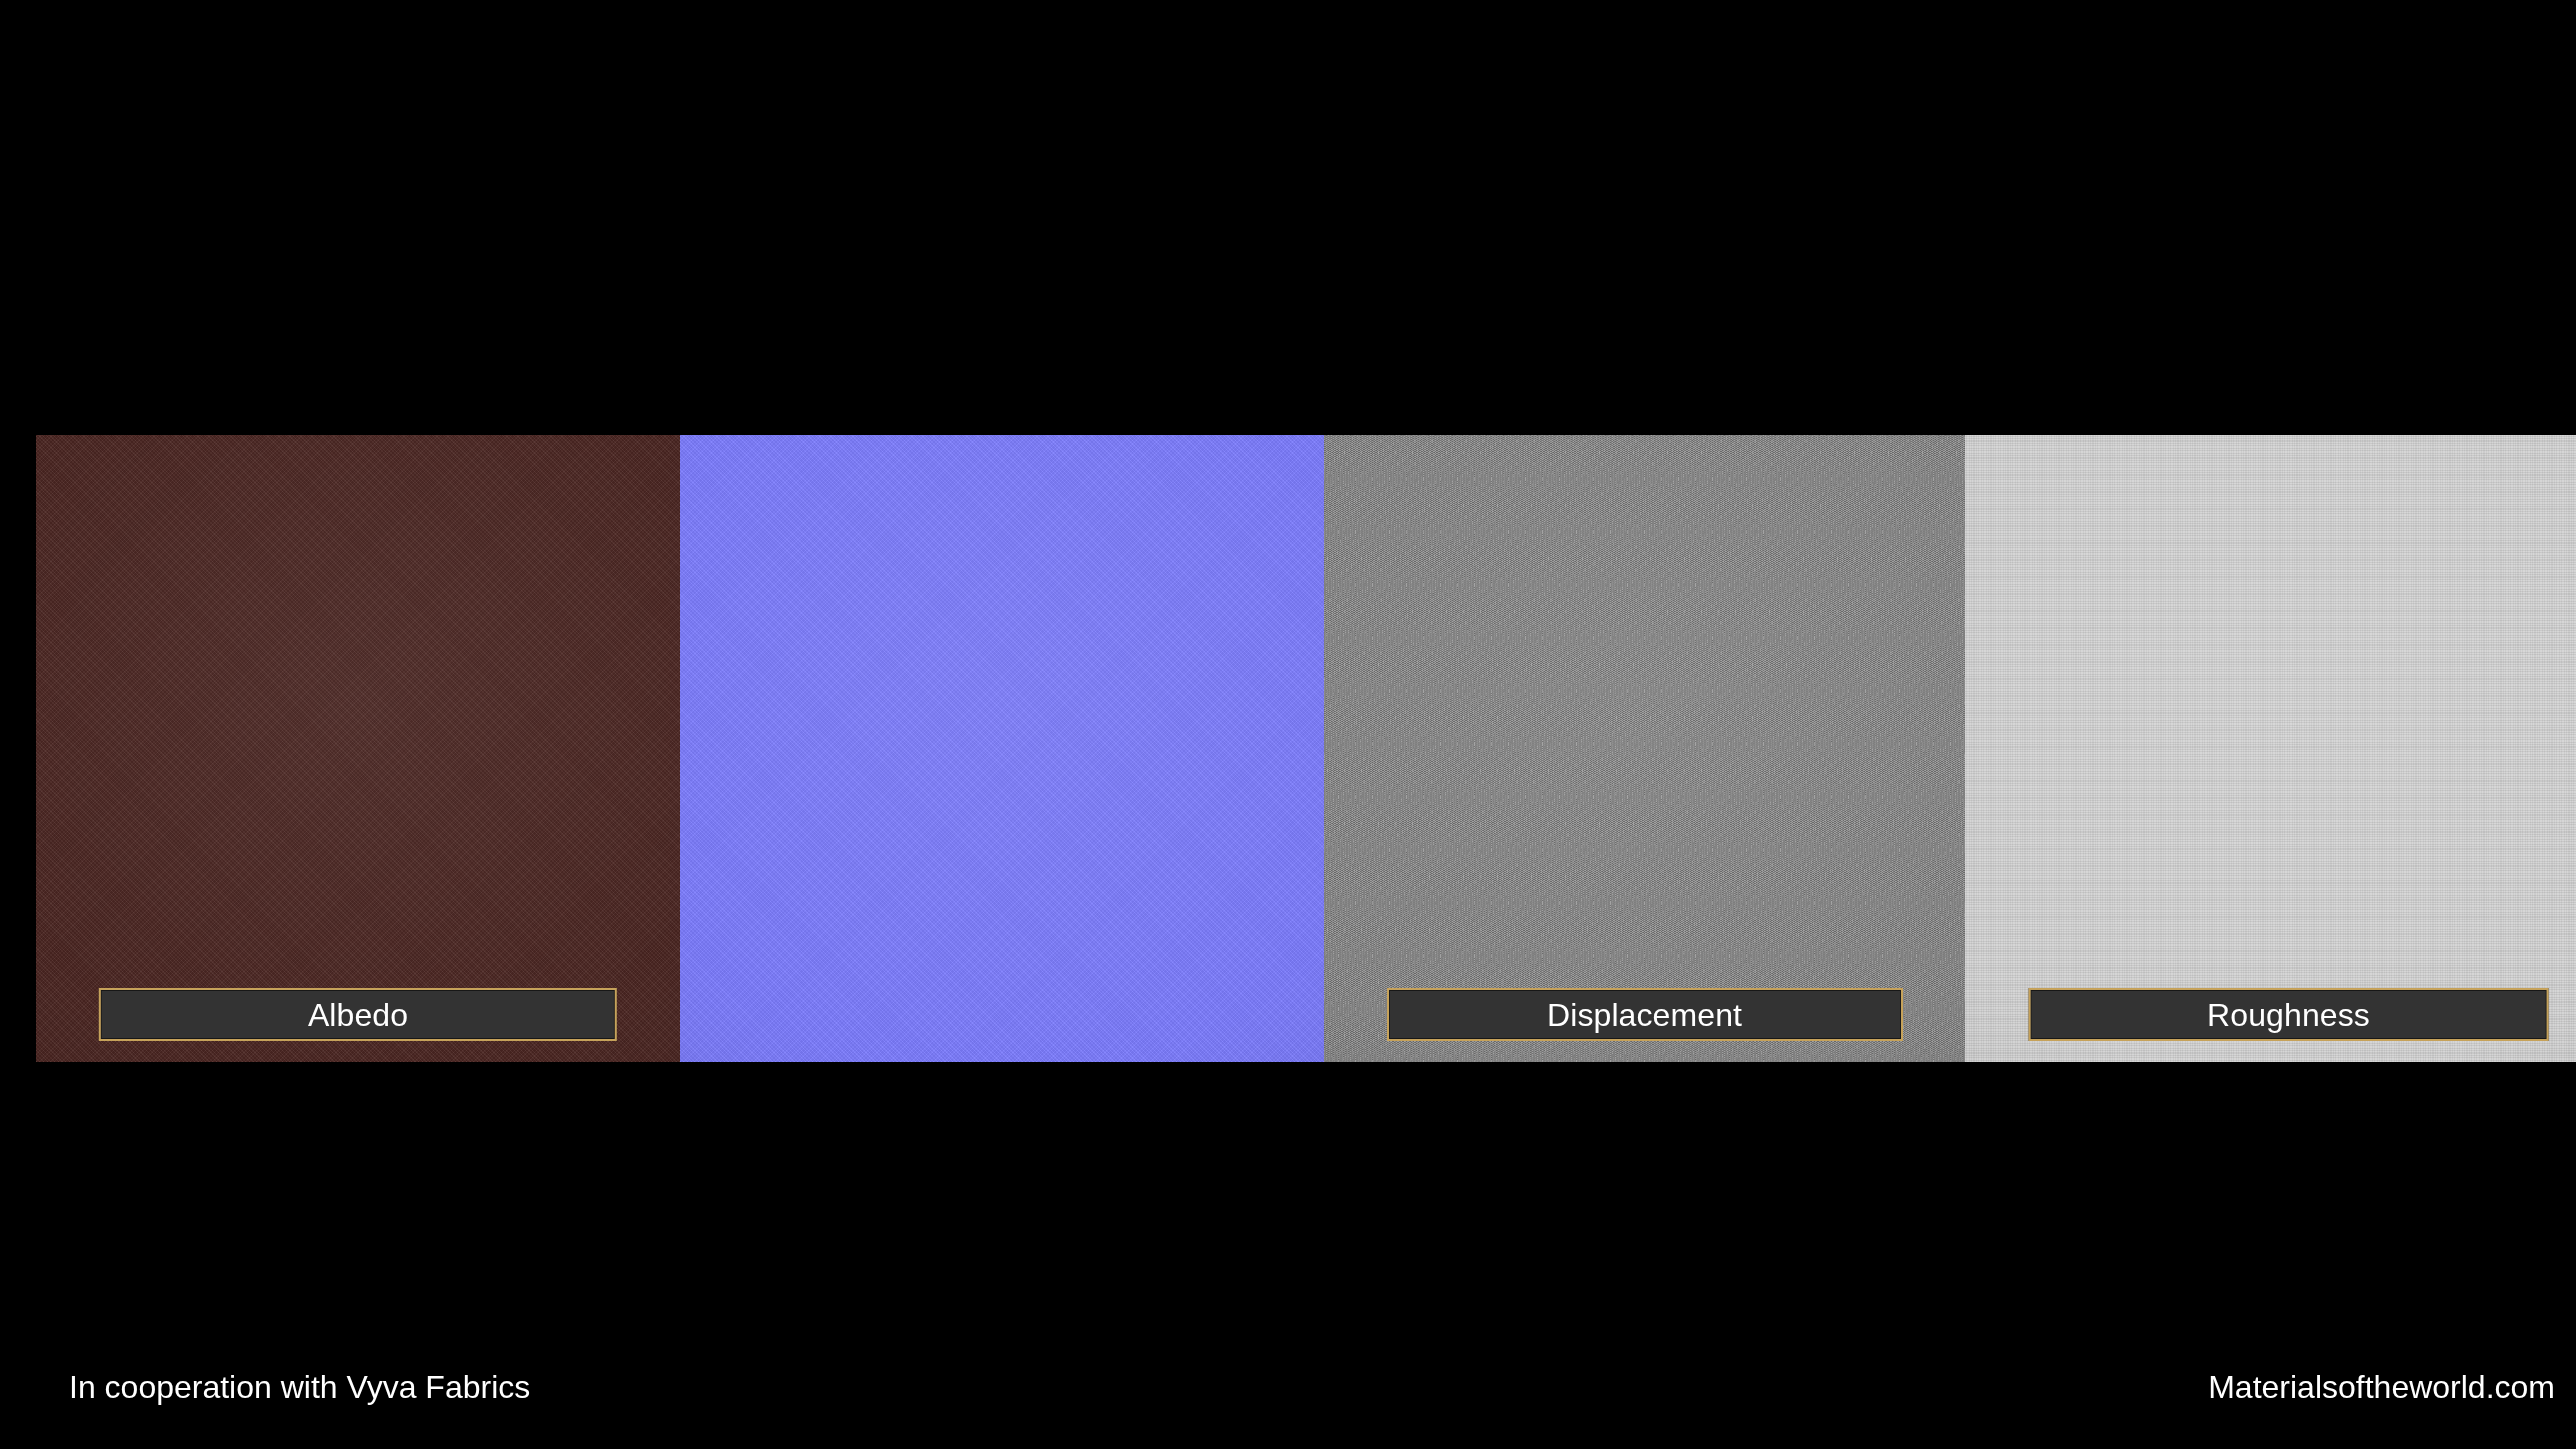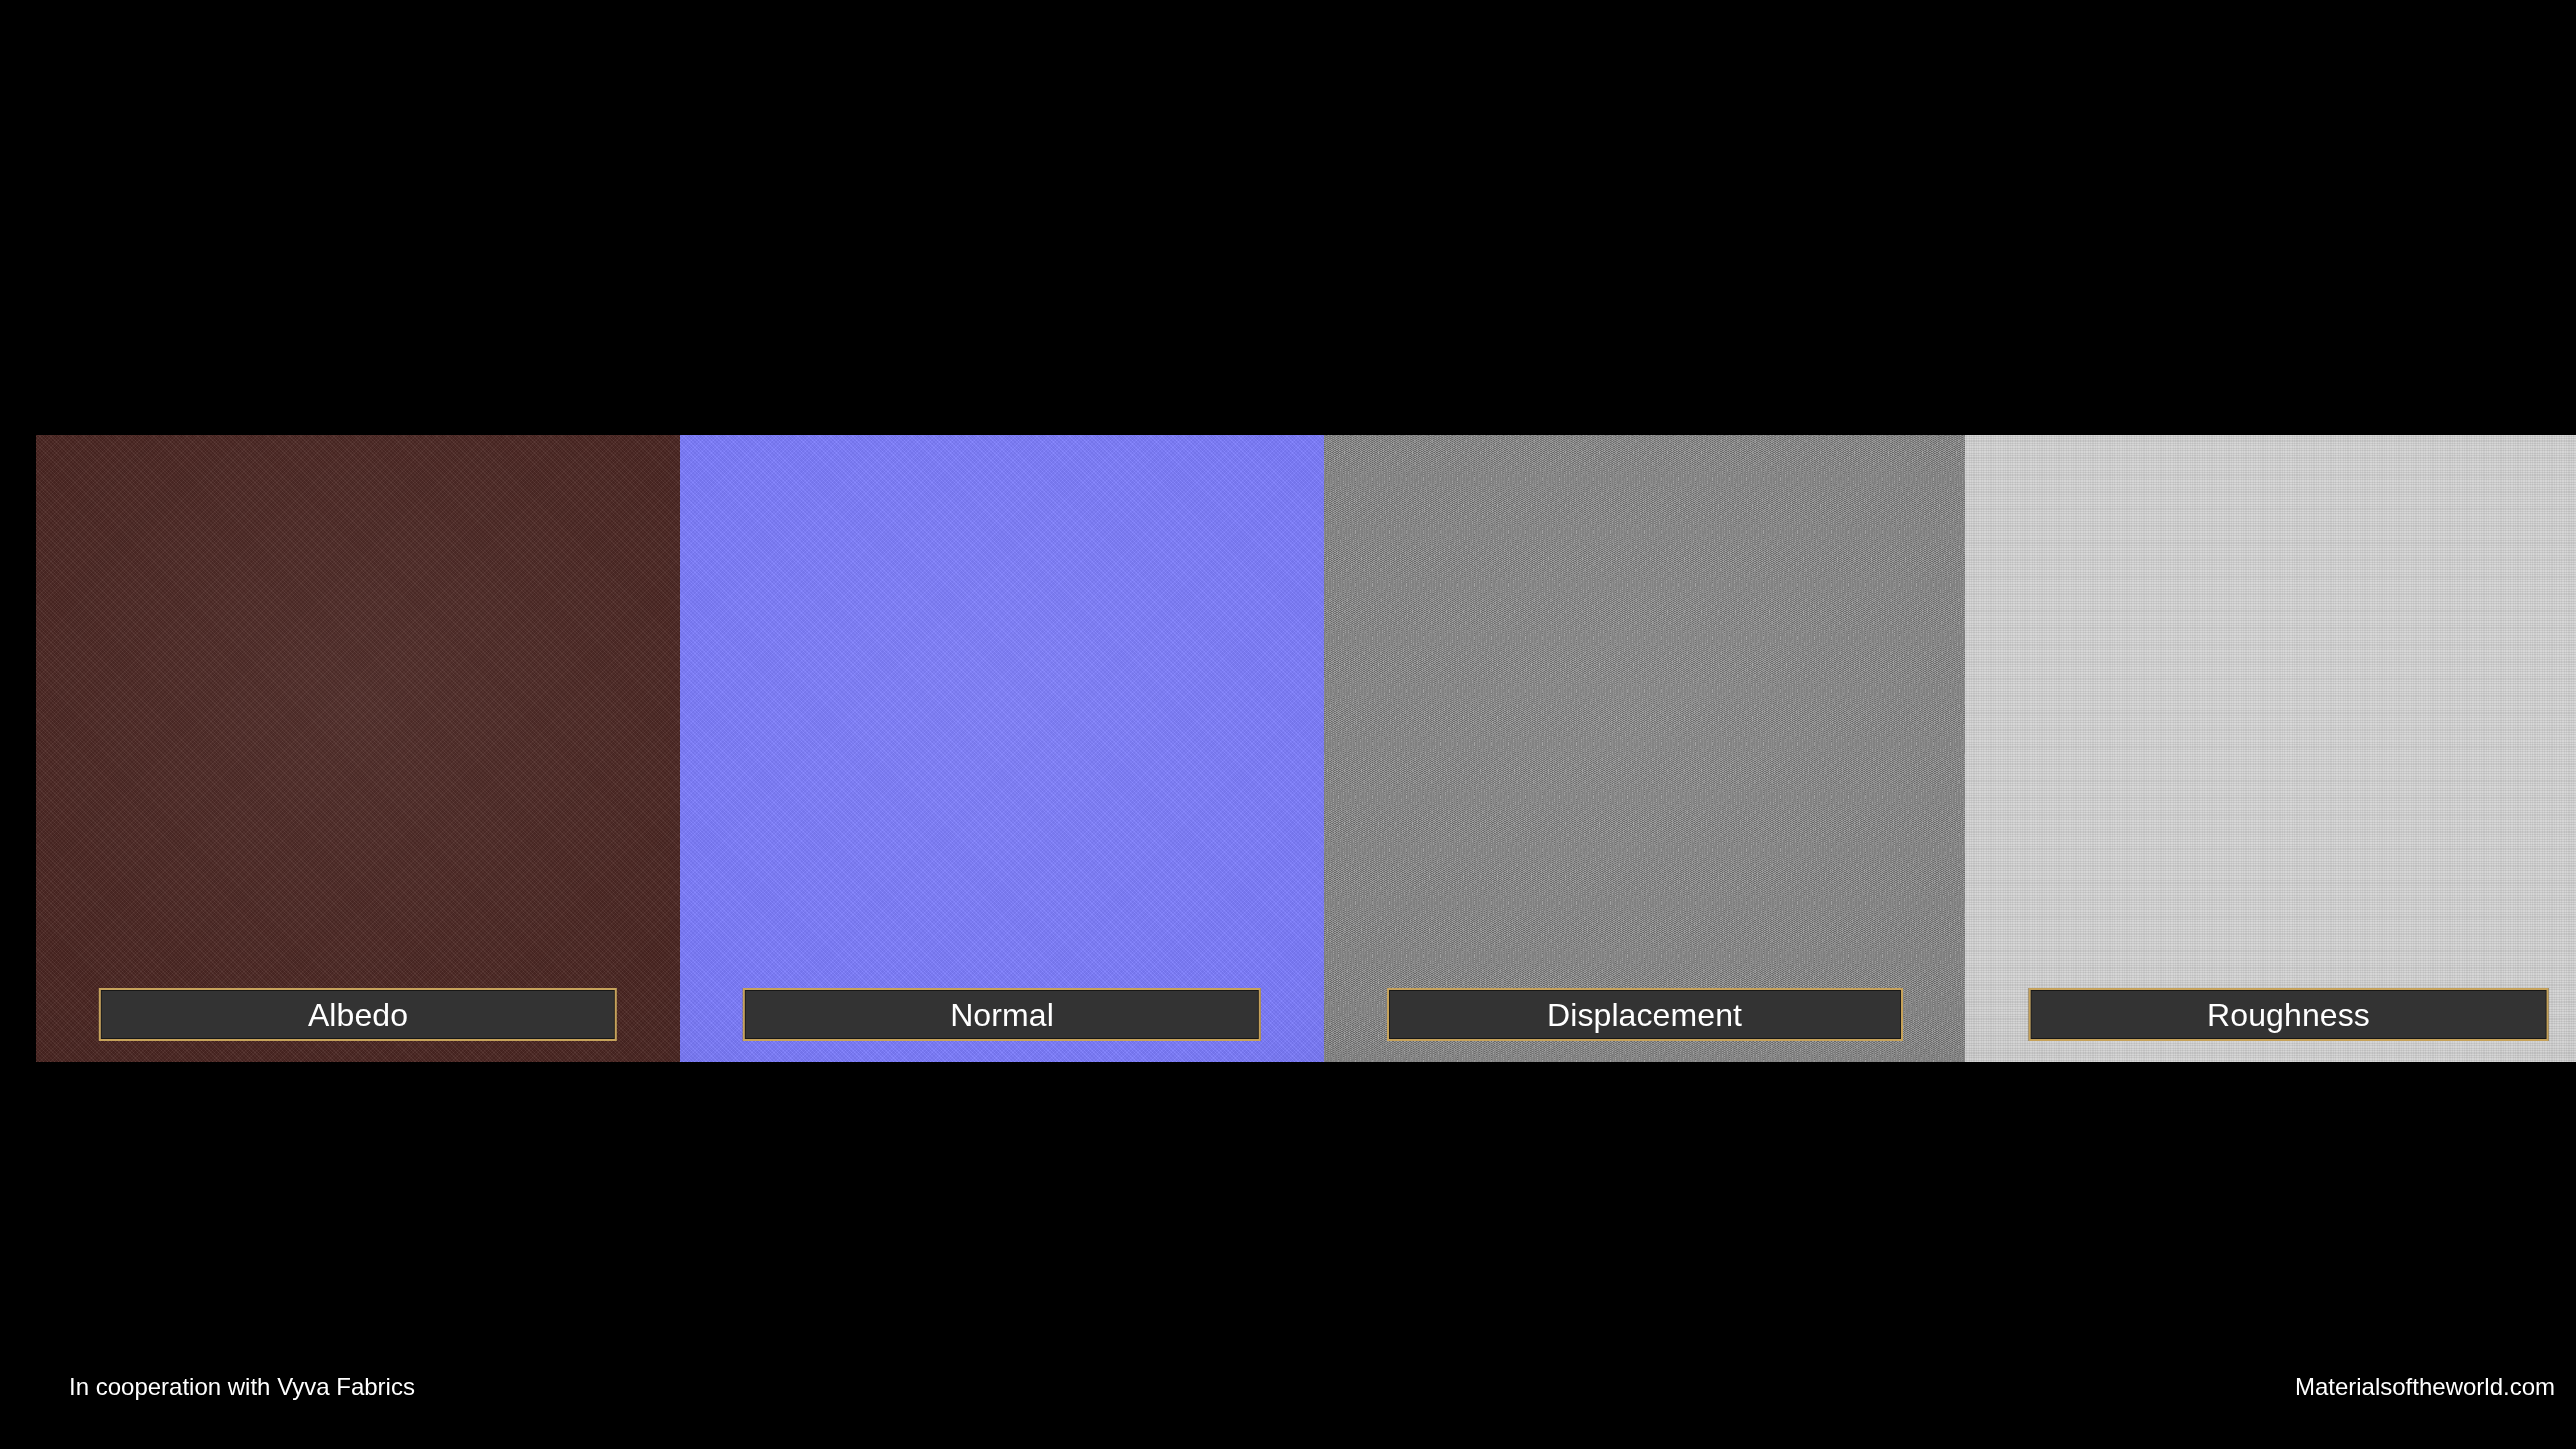--- a/index.html
+++ b/index.html
@@ -138,21 +138,21 @@
     bottom: 0;
     width: 2576px;
     height: 172px;
   }
 
   .footer-text {
     position: absolute;
     top: 50%;
     transform: translateY(-50%);
     color: #FFFFFF;
-    font-size: 24px;
+    font-size: 32px;
     line-height: 1;
     font-weight: 400;
     white-space: nowrap;
   }
 
   #credit-text  { left: 33px; }
   #website-text { right: 33px; }
 </style>
 </head>
 <body>
@@ -165,23 +165,20 @@
       <div class="weave diag"></div>
       <div class="shade"></div>
       <div class="map-label" style="background: rgb(51, 51, 51); border-color: rgb(198, 162, 90);">
         <span class="map-label-text" style="color: rgb(255, 255, 255);">Albedo</span>
       </div>
     </div>
 
     <div class="map-panel" id="panel-normal" style="width: 644px; flex: 0 0 644px; background: rgb(124, 124, 254);">
       <div class="weave diag"></div>
       <div class="shade"></div>
-      <div class="map-label" style="background: rgb(51, 51, 51); border-color: rgb(198, 162, 90);">
-        <span class="map-label-text" style="color: rgb(255, 255, 255);">Normal</span>
-      </div>
     </div>
 
     <div class="map-panel" id="panel-displacement" style="width: 641px; flex: 0 0 641px; background: rgb(135, 135, 135);">
       <div class="weave noise"></div>
       <div class="shade"></div>
       <div class="map-label" style="background: rgb(51, 51, 51); border-color: rgb(198, 162, 90);">
         <span class="map-label-text" style="color: rgb(255, 255, 255);">Displacement</span>
       </div>
     </div>
 

